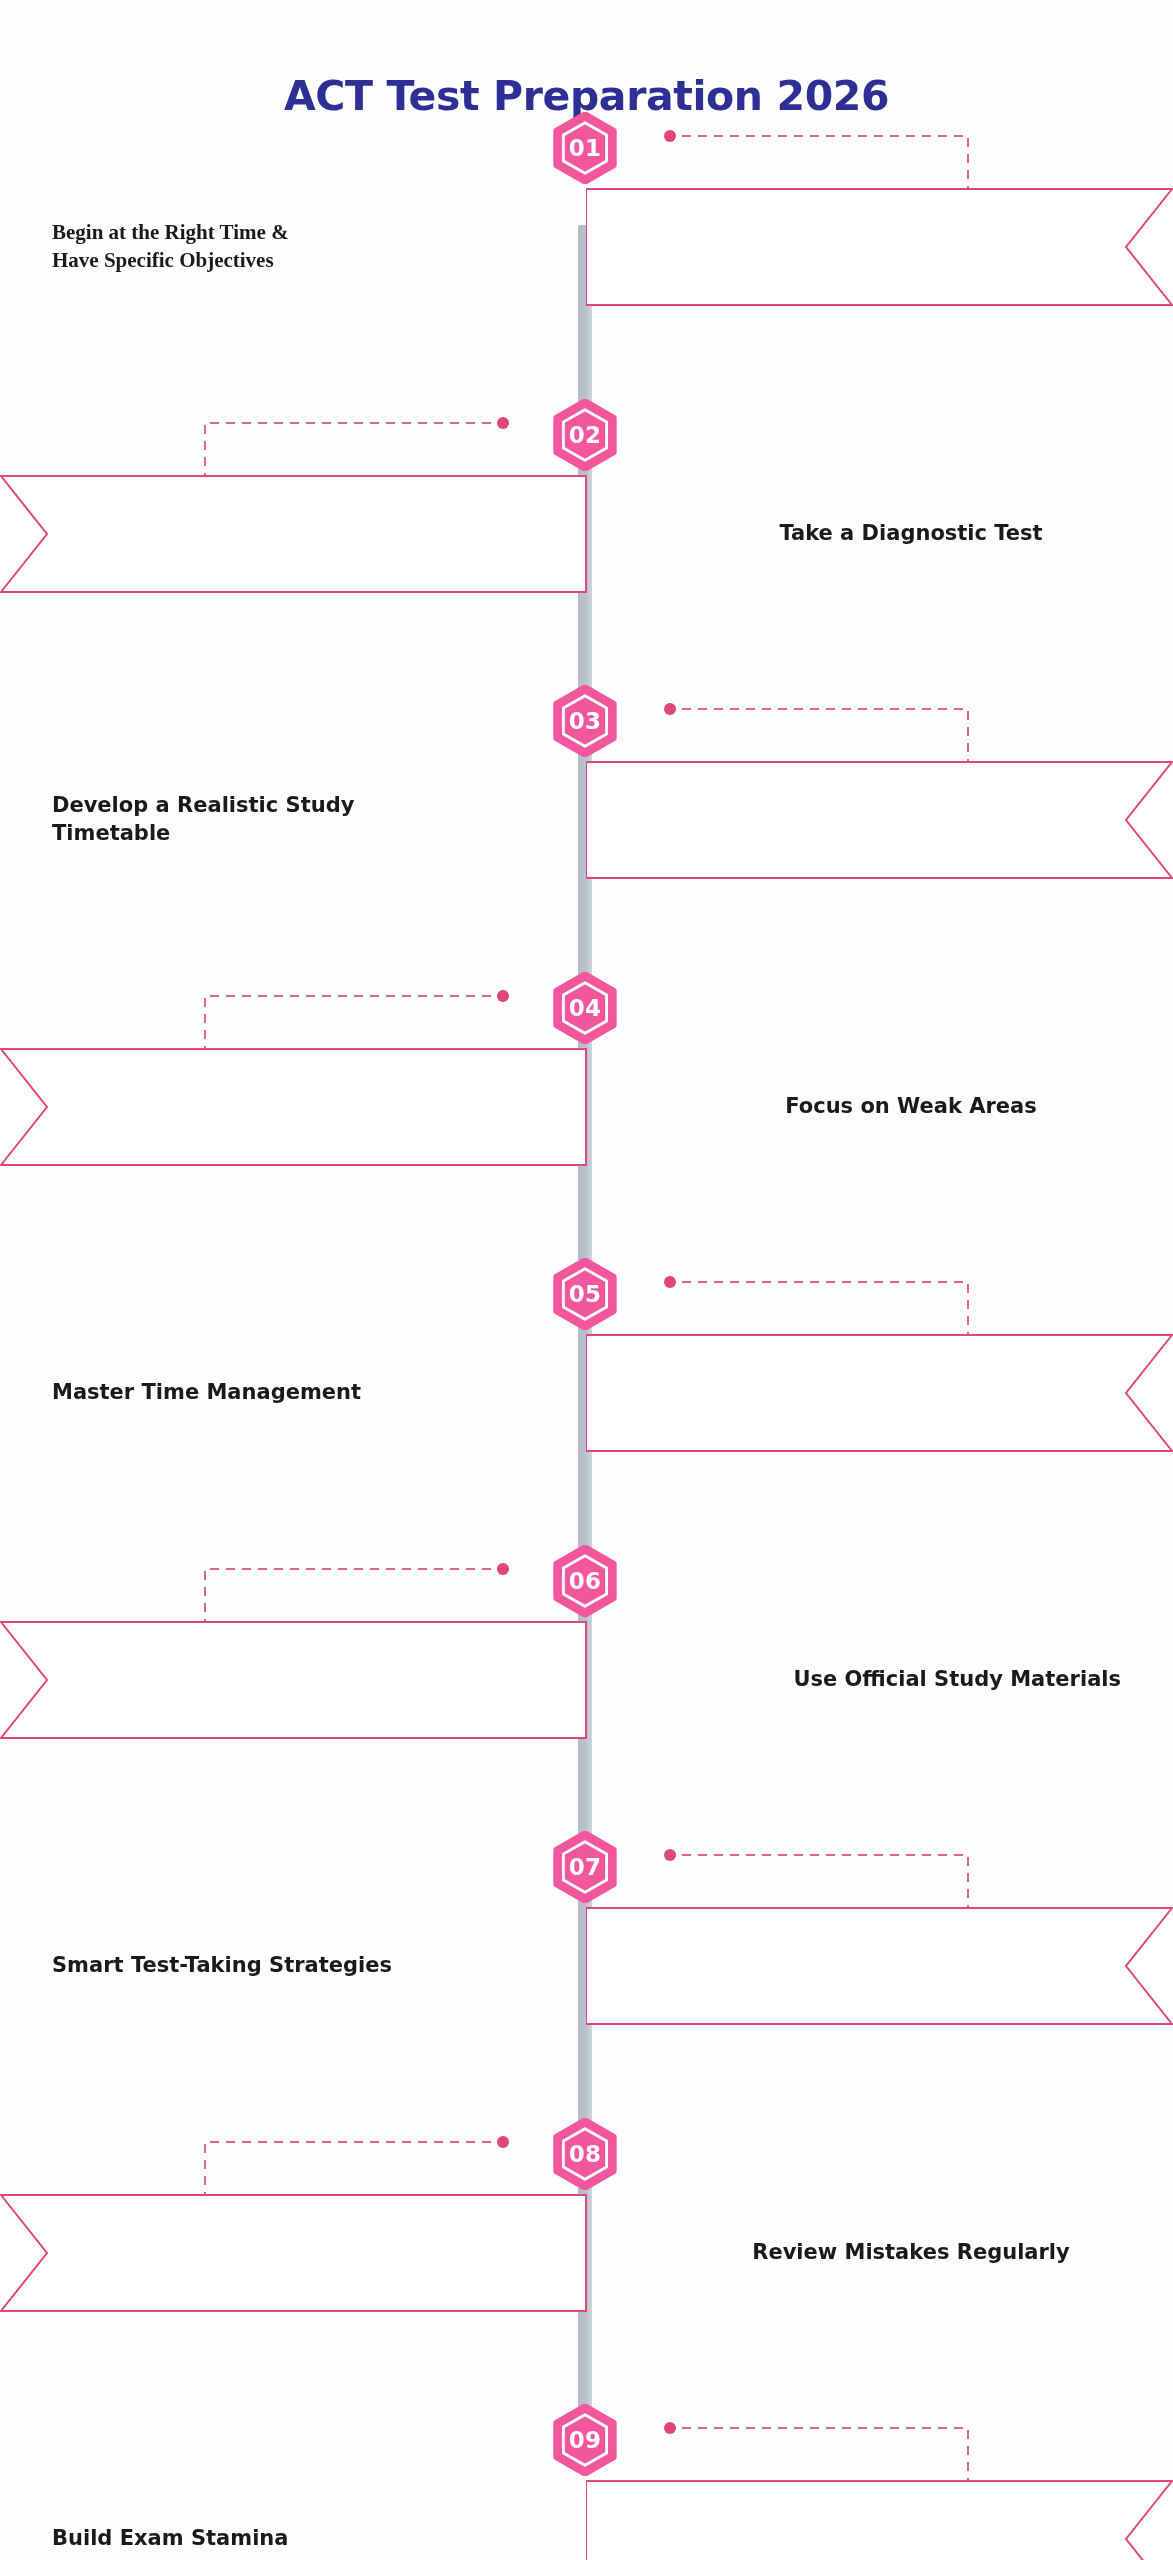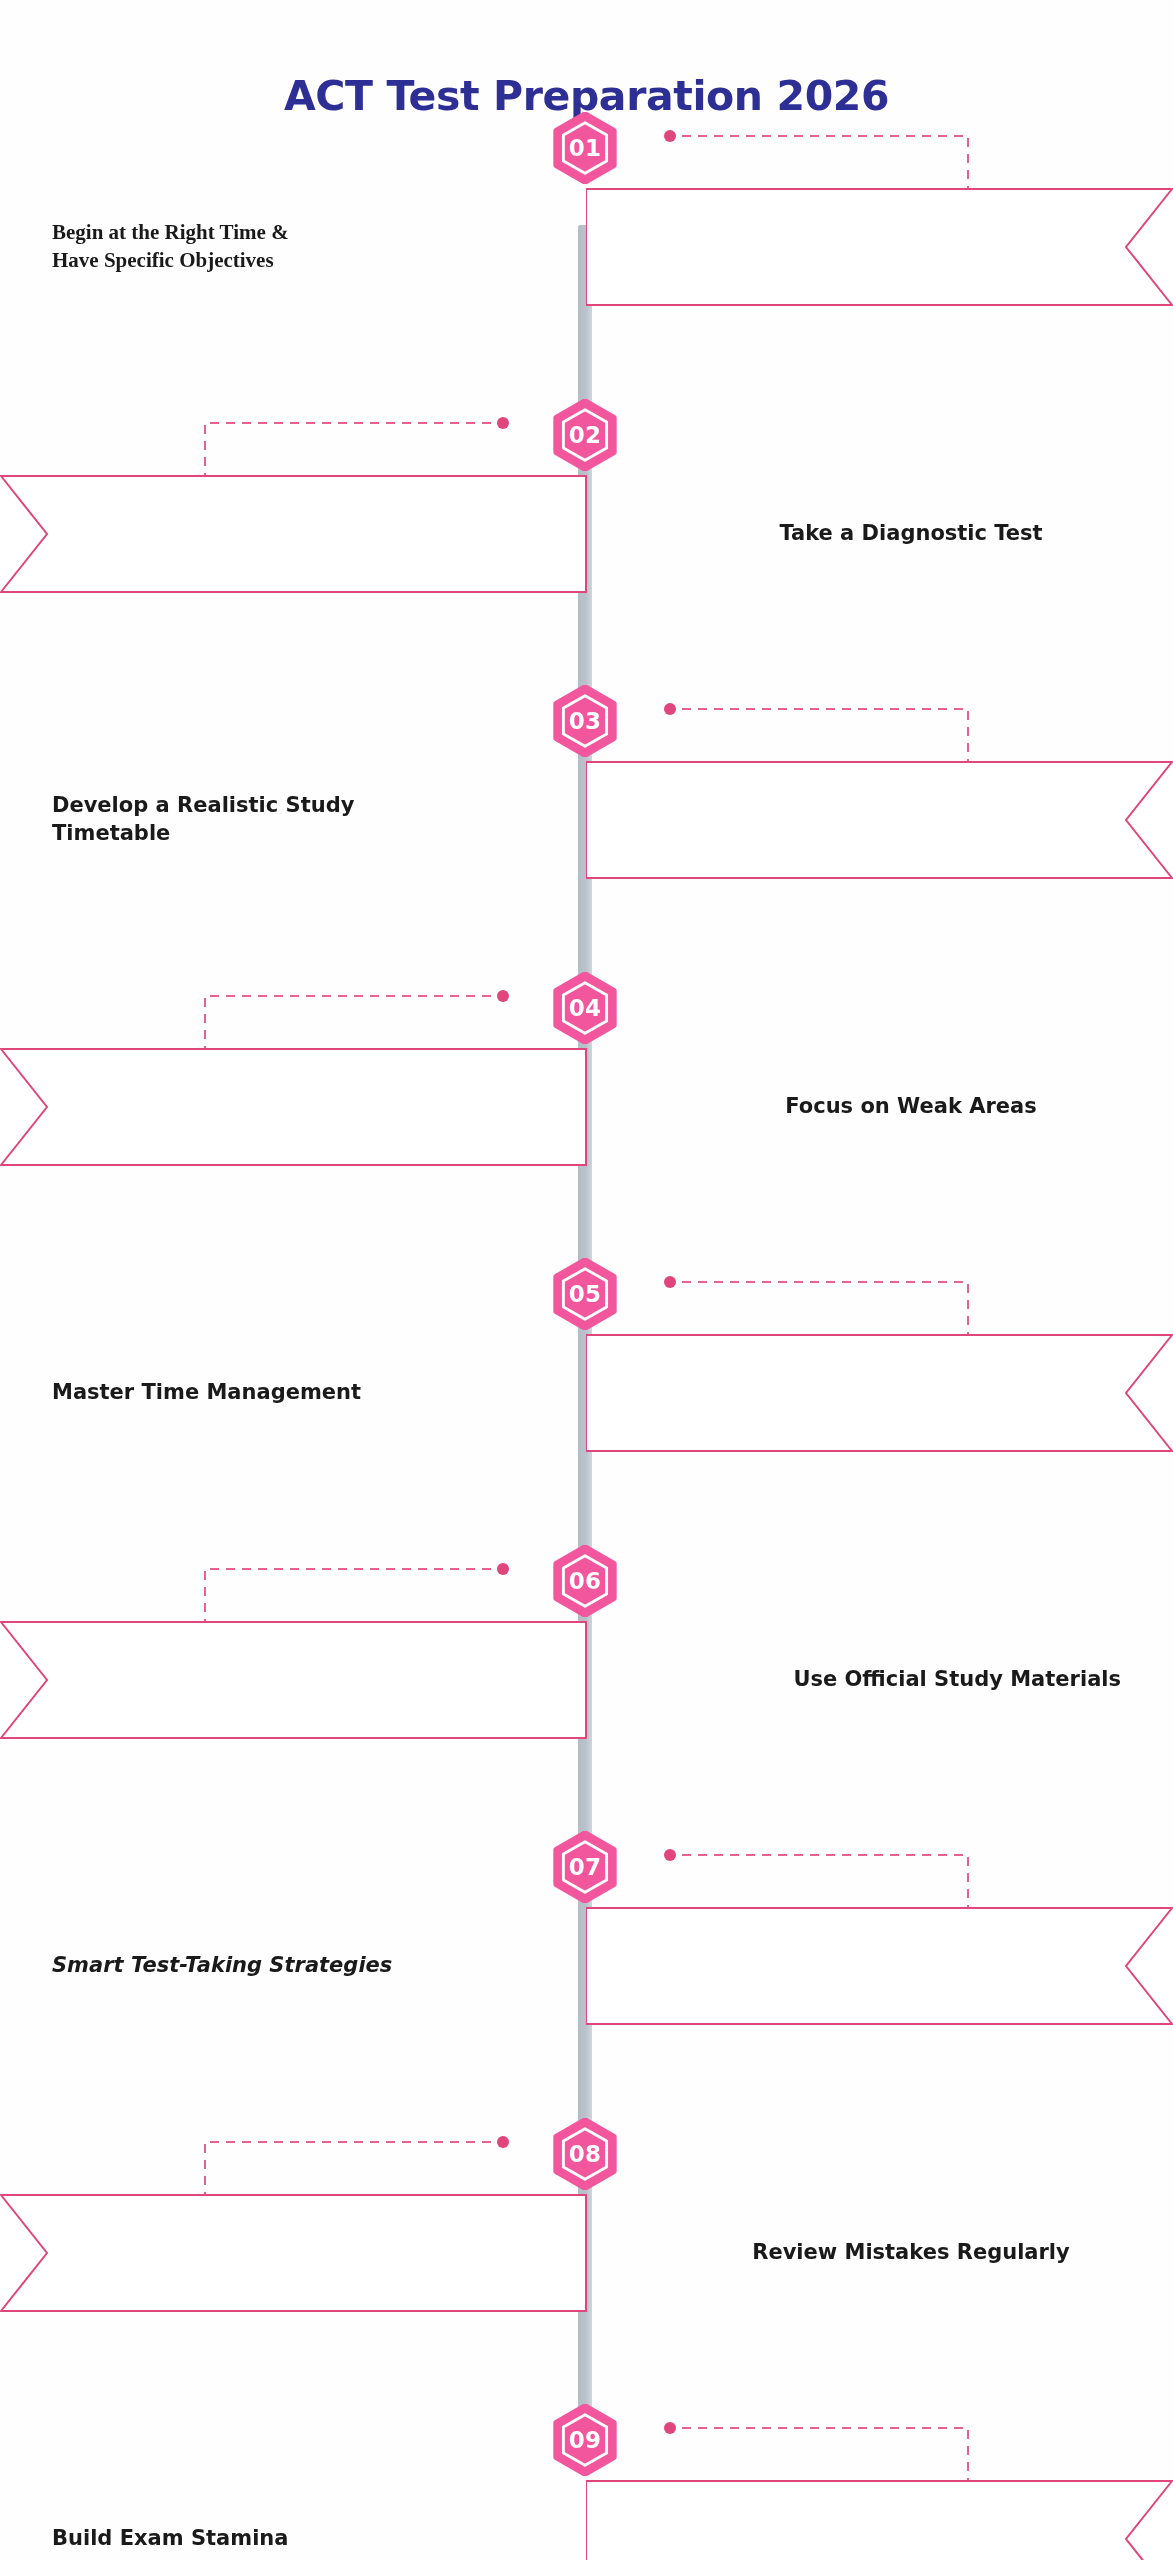--- a/index.html
+++ b/index.html
@@ -280,21 +280,21 @@
             <path d="M 301 62 L 315 62 L 308 76 Z" fill="#e0457b"></path>
           </svg>
         </div>
         <div class="banner" style="top: 76px;">
           <svg viewBox="0 0 587 118" preserveAspectRatio="none">
             <path d="M 0 1 L 586 1 L 540 59 L 586 117 L 0 117 Z" fill="#ffffff" stroke="#e0457b" stroke-width="2" stroke-linejoin="miter" vector-effect="non-scaling-stroke"></path>
           </svg>
         </div>
         <div class="banner-label" style="top: 76px;">
           <div style="width: 100%;">
-            <span style="display: block; font-style: italic;">Smart Test-Taking Strategies</span>
+            <span style="display: block;">Smart Test-Taking Strategies</span>
           </div>
         </div>
         <div class="hex" style="top: 0px;">
           <svg viewBox="0 0 100 100">
             <path d="M50 3 L90 26 L90 74 L50 97 L10 74 L10 26 Z" fill="#f2569c" stroke="#f2569c" stroke-width="8" stroke-linejoin="round"></path>
             <path d="M50 15 L80 32 L80 68 L50 85 L20 68 L20 32 Z" fill="none" stroke="#ffffff" stroke-width="4" stroke-linejoin="round"></path>
           </svg>
           <div class="hex-num">07</div>
         </div>
       </div>

